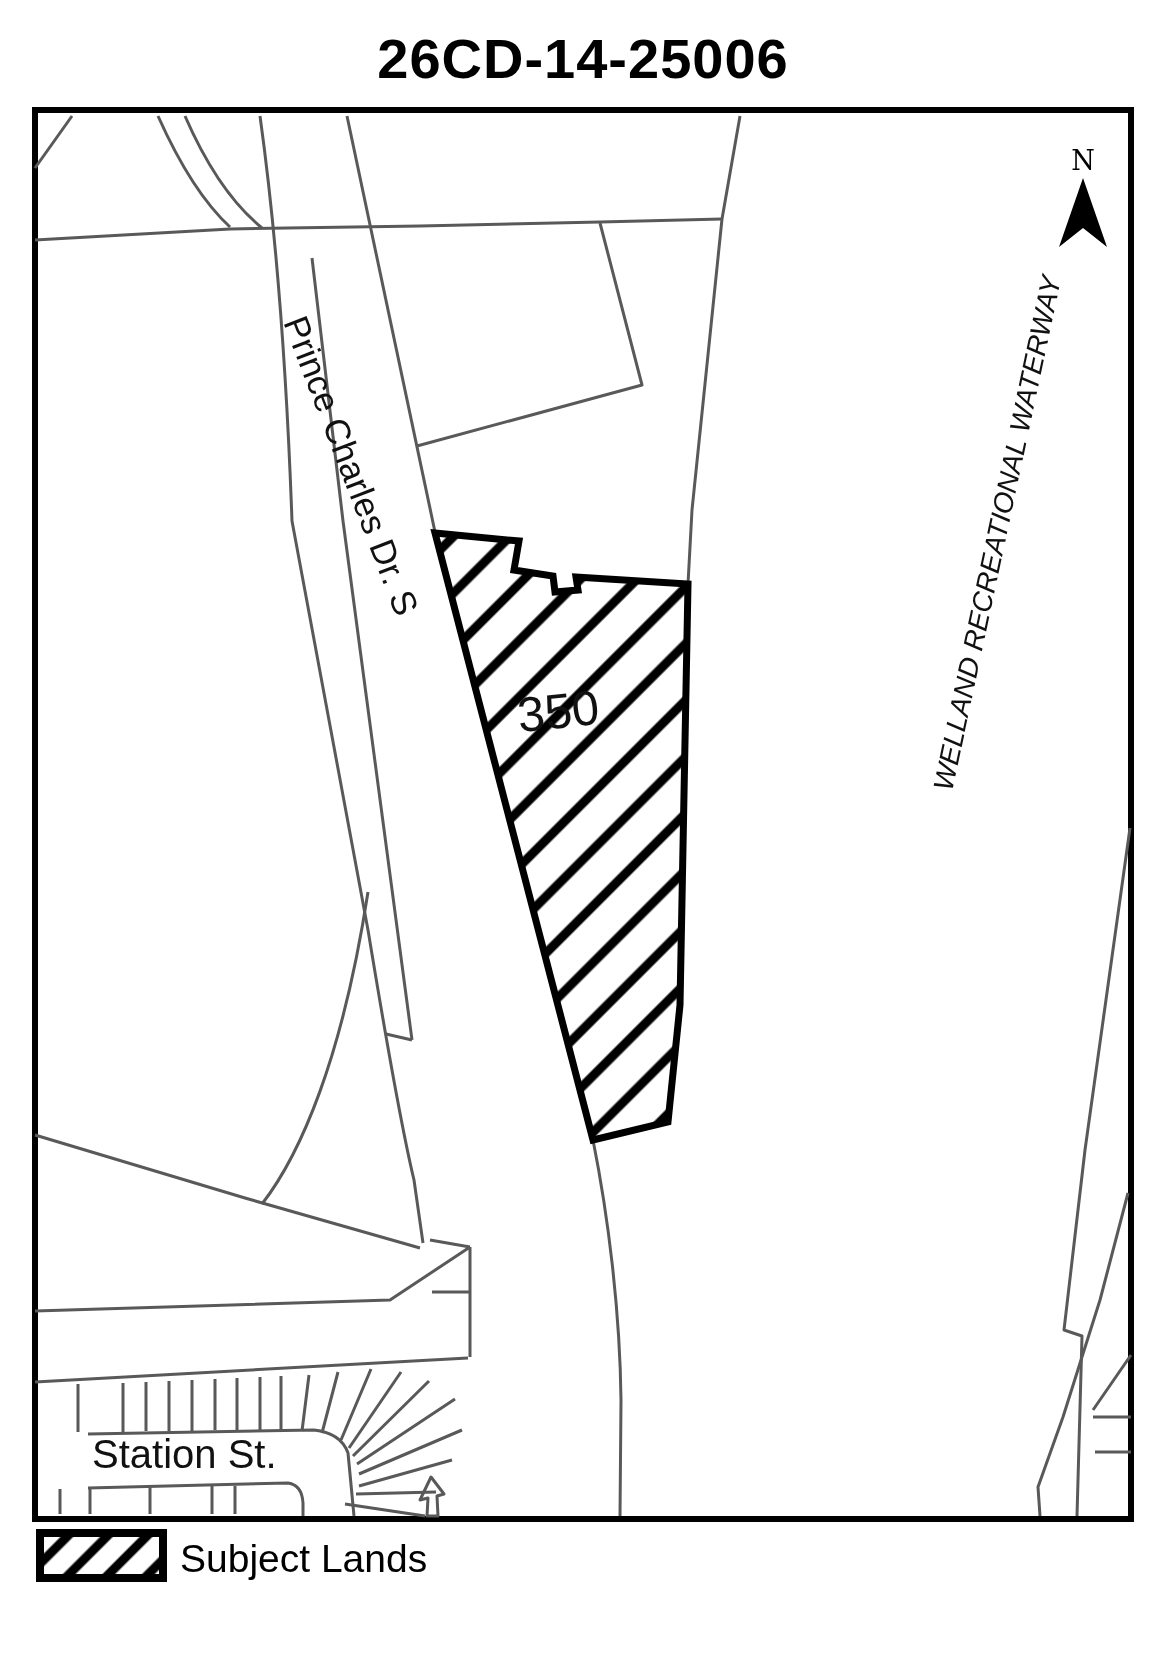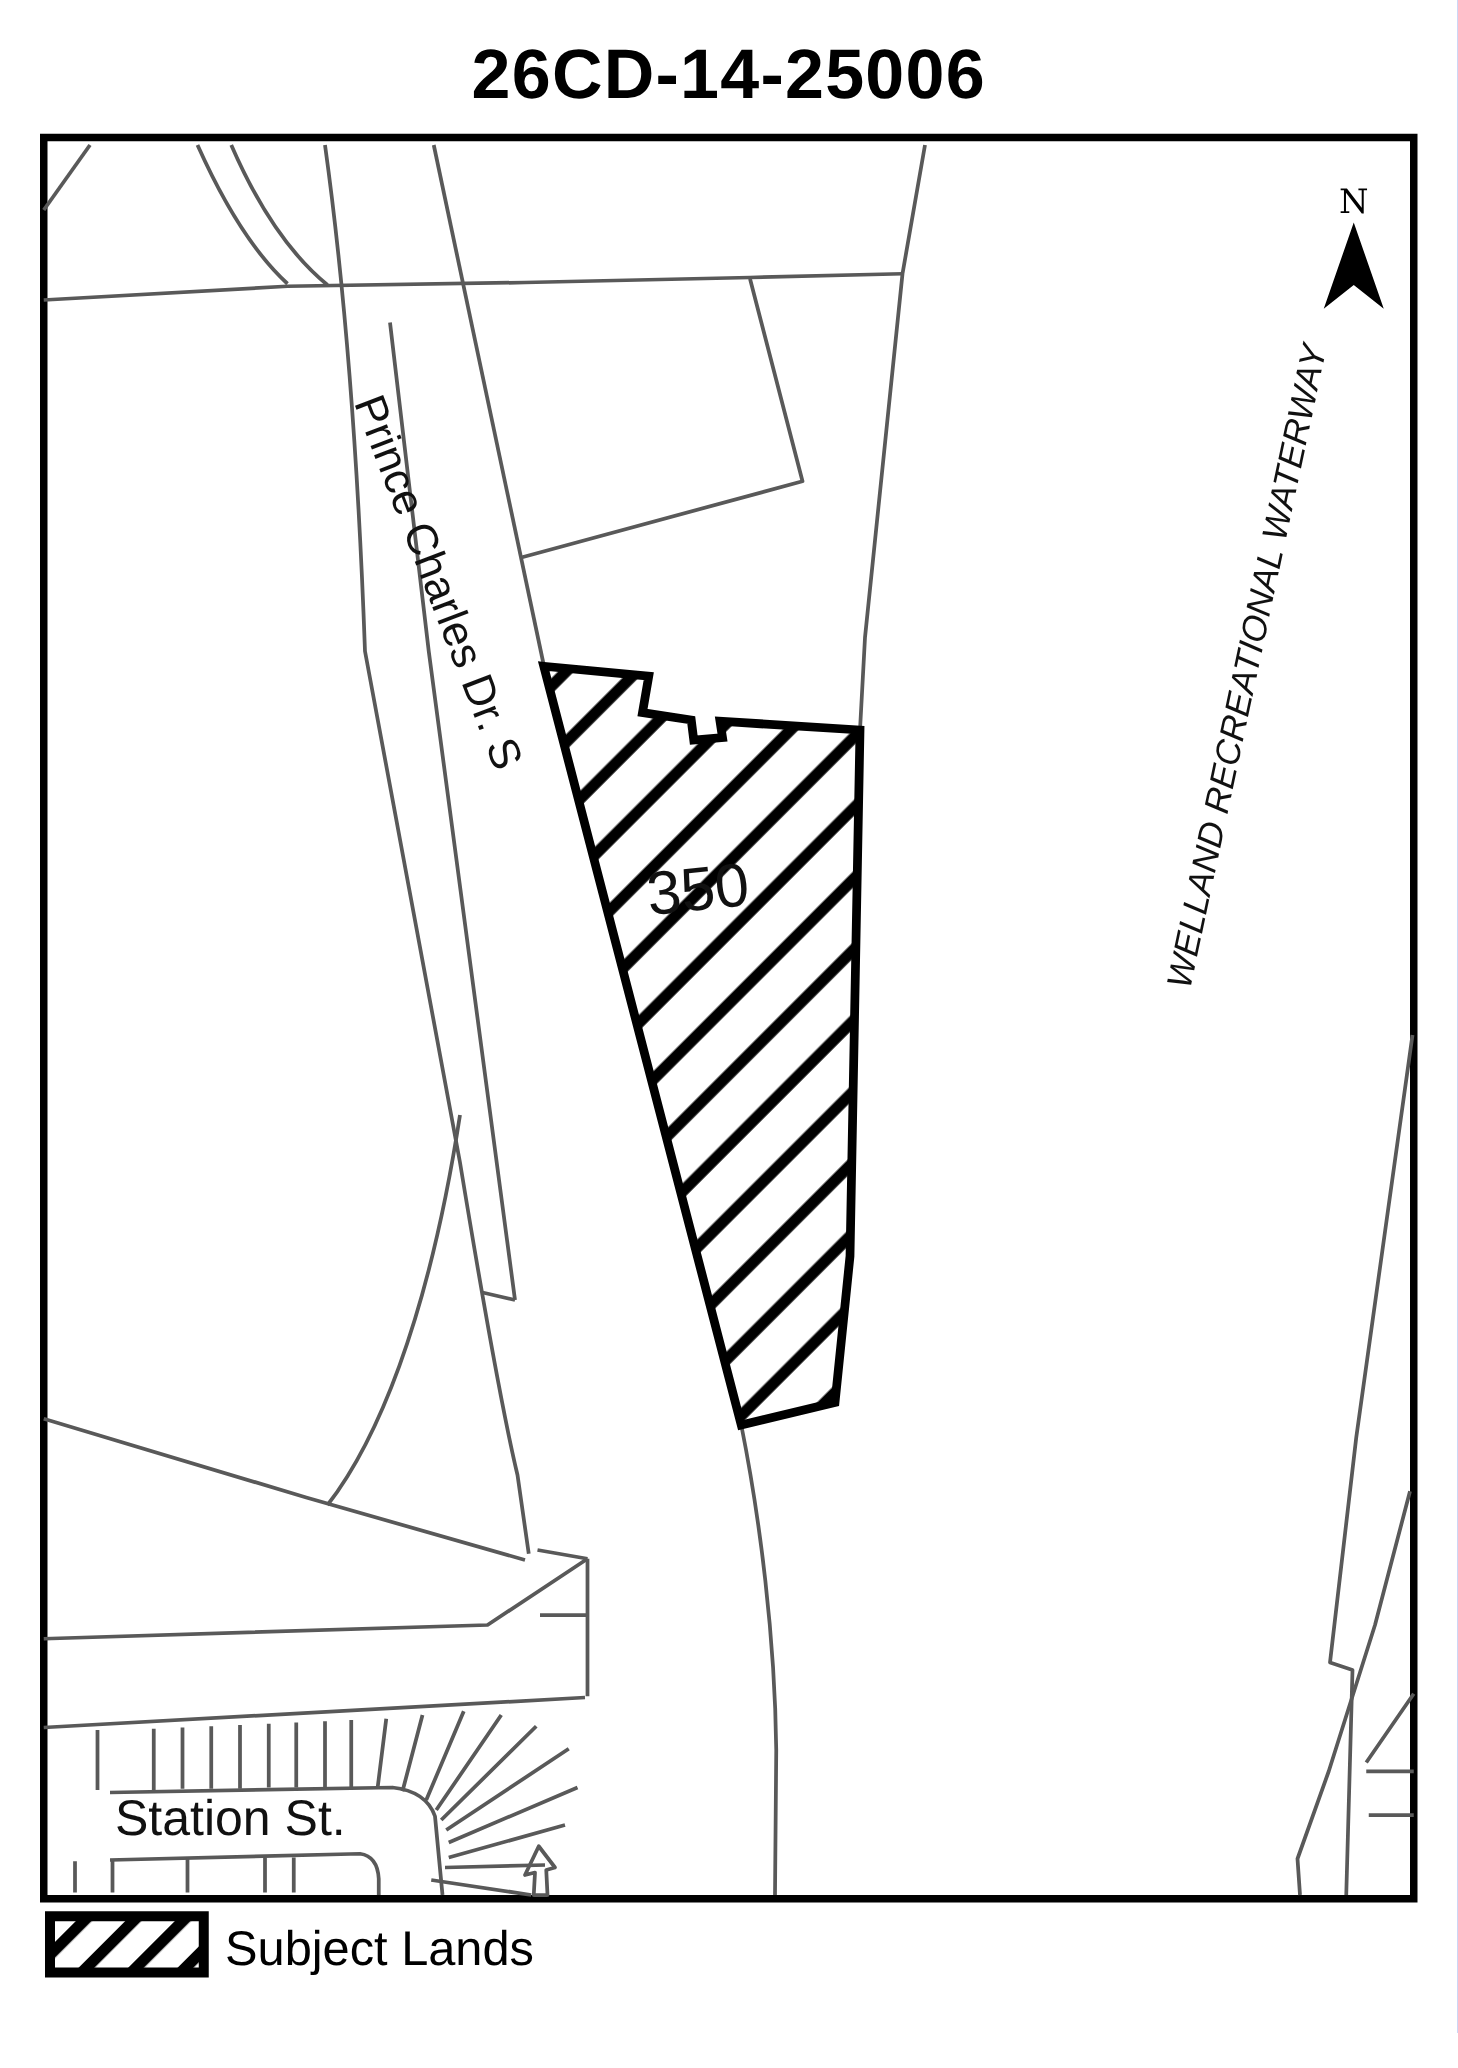--- a/index.html
+++ b/index.html
@@ -1,16 +1,16 @@
 <!DOCTYPE html>
 <html><head>
 <meta charset="utf-8">
 <style>
   html,body{margin:0;padding:0;background:#ffffff;}
-  #page{position:relative;width:1166px;height:1654px;background:#1d4ed8;overflow:hidden;
+  #page{position:relative;width:1166px;height:1654px;background:#f0abfc;overflow:hidden;
         font-family:"Liberation Sans", sans-serif;}
   svg{display:block;}
   .thin{stroke:#595959;stroke-width:3;fill:none;stroke-linejoin:round;stroke-linecap:butt;}
   .frame{stroke:#000000;stroke-width:6;fill:none;}
   .parcel{stroke:#000000;stroke-width:7;stroke-linejoin:miter;}
   .maptext{fill:#000000;}
   .title-text{font-weight:bold;font-size:56px;letter-spacing:1px;}
   .street{font-size:35px;fill:#111111;}
   .waterway{font-size:28px;font-style:italic;fill:#111111;}
   .station{font-size:40px;fill:#111111;}

